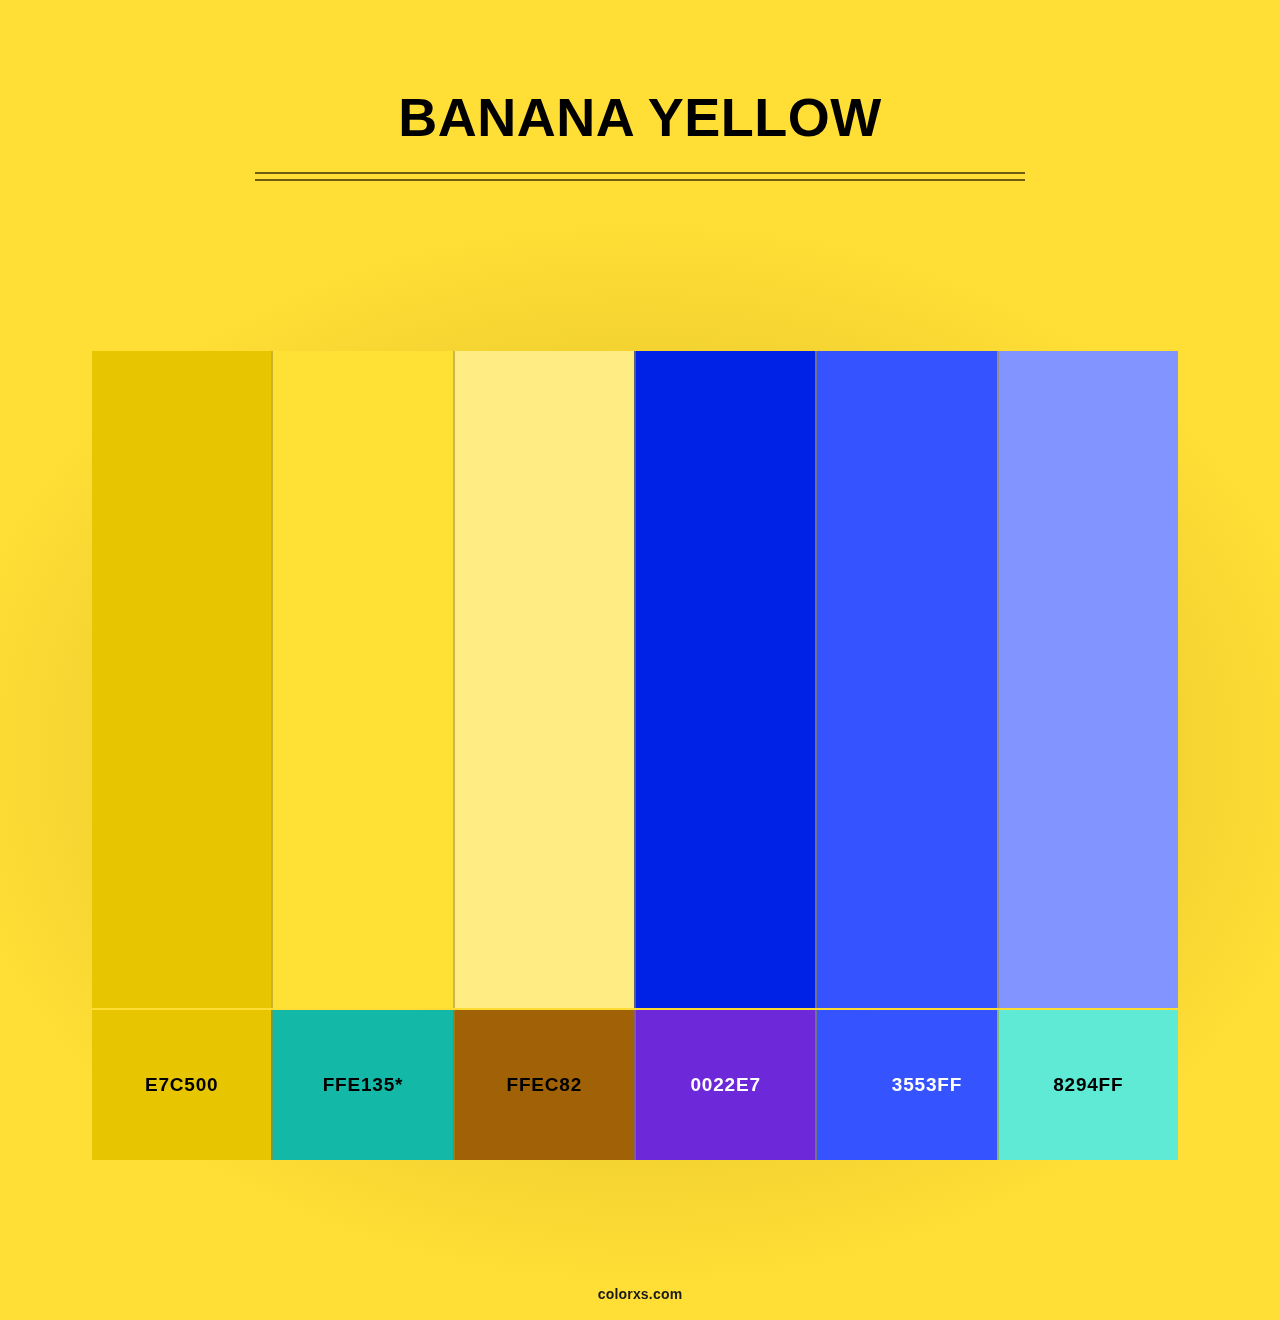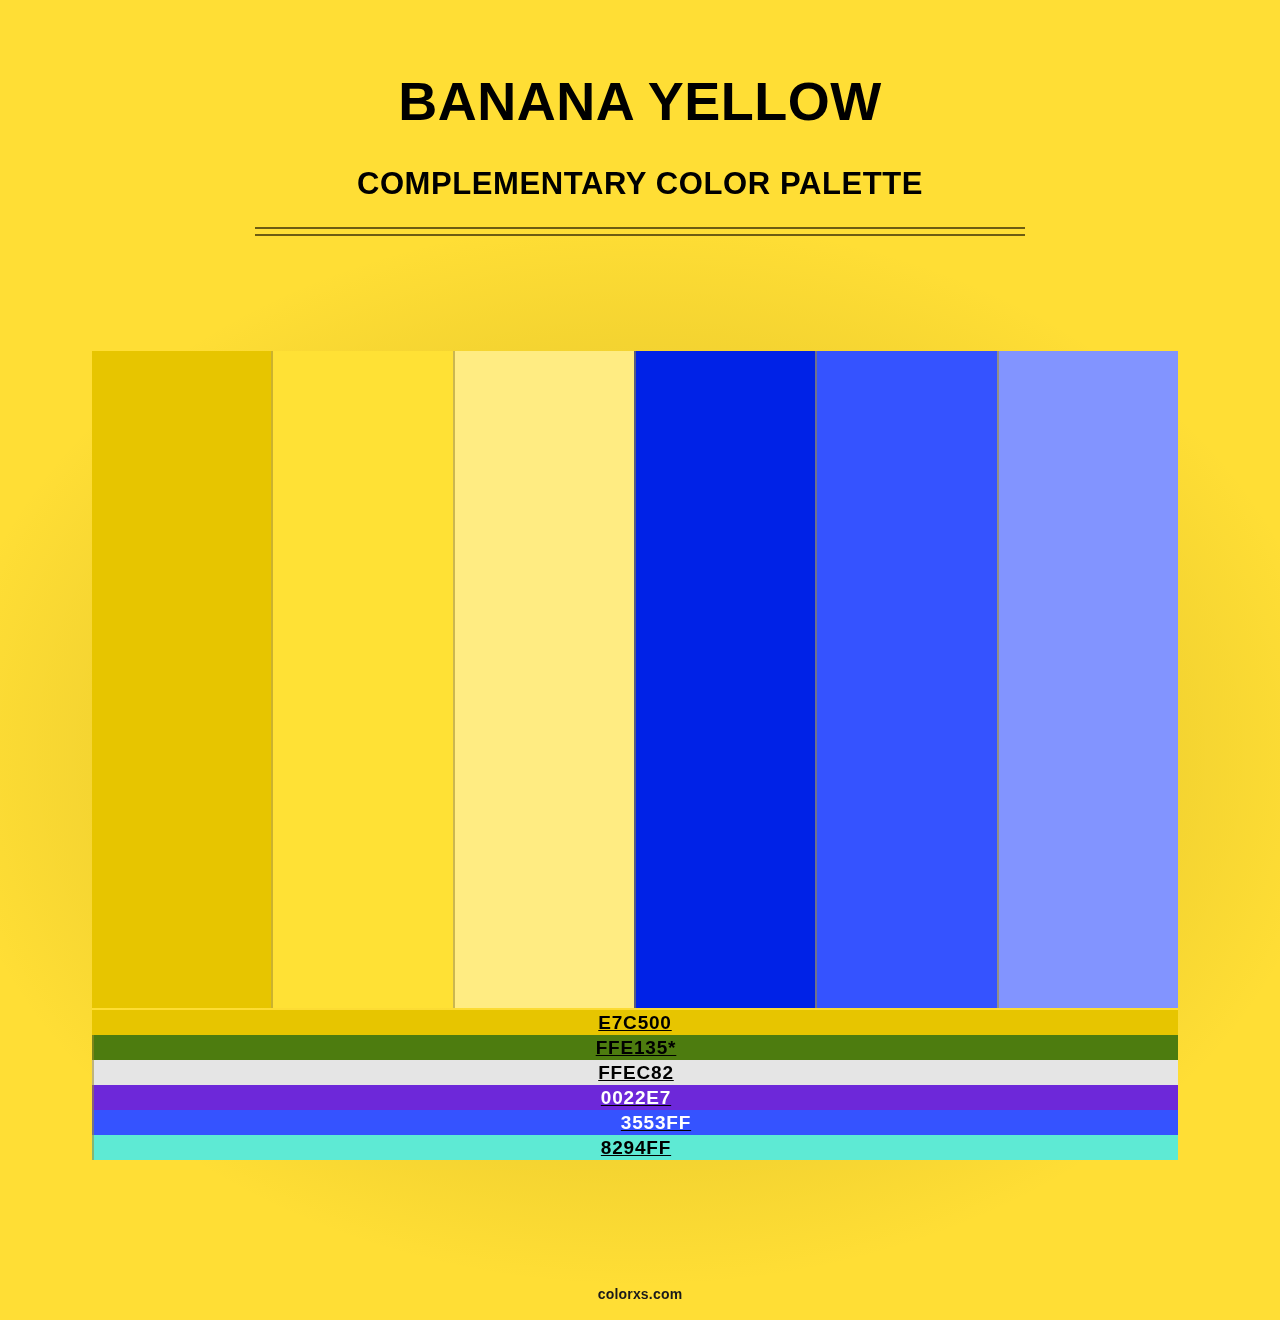--- a/index.html
+++ b/index.html
@@ -39,21 +39,21 @@
 
   
   .header {
     position: absolute;
     left: 0;
     top: 0;
     width: 1280px;
     text-align: center;
   }
   .title {
-    margin: 0;
+    margin: 16px;
     padding-top: 74px;
     font-size: 54px;
     font-weight: bold;
     letter-spacing: 0.5px;
     color: #000000;
     line-height: 1.0;
   }
   .subtitle {
     margin: 0;
     padding-top: 40px;
@@ -82,25 +82,23 @@
     flex-direction: column;
   }
   .swatch-row {
     display: flex;
     flex-direction: row;
     width: 100%;
     height: 659px;
   }
   .label-row {
     display: flex;
-    flex-direction: column;
     width: 100%;
     height: 150px;
     border-top: 2px solid rgba(255, 222, 53, 0.85);
-    text-decoration: underline;
   }
   .swatch,
   .label-cell {
     flex: 1 1 0;
     position: relative;
   }
   .swatch + .swatch,
   .label-cell + .label-cell {
     border-left: 2px solid rgba(160, 140, 40, 0.55);
   }
@@ -133,41 +131,40 @@
 </style>
 </head>
 <body style="background-color: rgb(255, 222, 53);">
 
 <div class="page">
 
   <div class="bg-vignette"></div>
 
   <div class="header">
     <h1 class="title">BANANA YELLOW</h1>
-    <h2 class="subtitle">COMPLEMENTARY COLOR PALETTE</h2>
     <div class="divider"></div>
   </div>
 
   <div class="palette">
     <div class="swatch-row">
       <div class="swatch" style="background-color: rgb(231, 197, 0);"></div>
       <div class="swatch" style="background-color: rgb(255, 225, 53);"></div>
       <div class="swatch" style="background-color: rgb(255, 236, 130);"></div>
       <div class="swatch" style="background-color: rgb(0, 34, 231);"></div>
       <div class="swatch" style="background-color: rgb(53, 83, 255);"></div>
       <div class="swatch" style="background-color: rgb(130, 148, 255);"></div>
     </div>
     <div class="label-row">
       <div class="label-cell" style="background-color: rgb(231, 197, 0);">
         <span class="label-text" style="color: rgb(0, 0, 0);">E7C500</span>
       </div>
-      <div class="label-cell" style="background-color: #4d7c0f;">
+      <div class="label-cell" style="background-color: #14b8a6;">
         <span class="label-text" style="color: rgb(0, 0, 0);">FFE135*</span>
       </div>
-      <div class="label-cell" style="background-color: #e5e5e5;">
+      <div class="label-cell" style="background-color: #a16207;">
         <span class="label-text" style="color: rgb(0, 0, 0);">FFEC82</span>
       </div>
       <div class="label-cell" style="background-color: #6d28d9;">
         <span class="label-text" style="color: rgb(255, 255, 255);">0022E7</span>
       </div>
       <div class="label-cell" style="background-color: rgb(53, 83, 255);">
         <span class="label-text" style="color: rgb(255, 255, 255); margin-left: 40px;">3553FF</span>
       </div>
       <div class="label-cell" style="background-color: #5eead4;">
         <span class="label-text" style="color: rgb(0, 0, 0);">8294FF</span>

